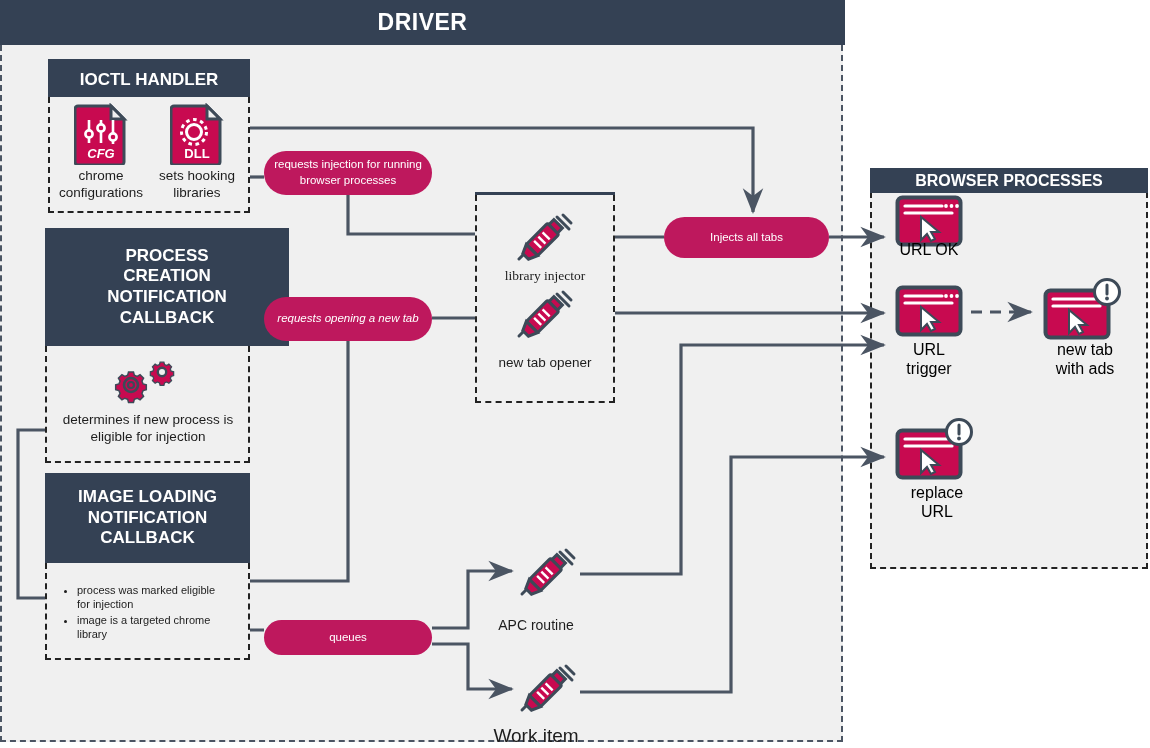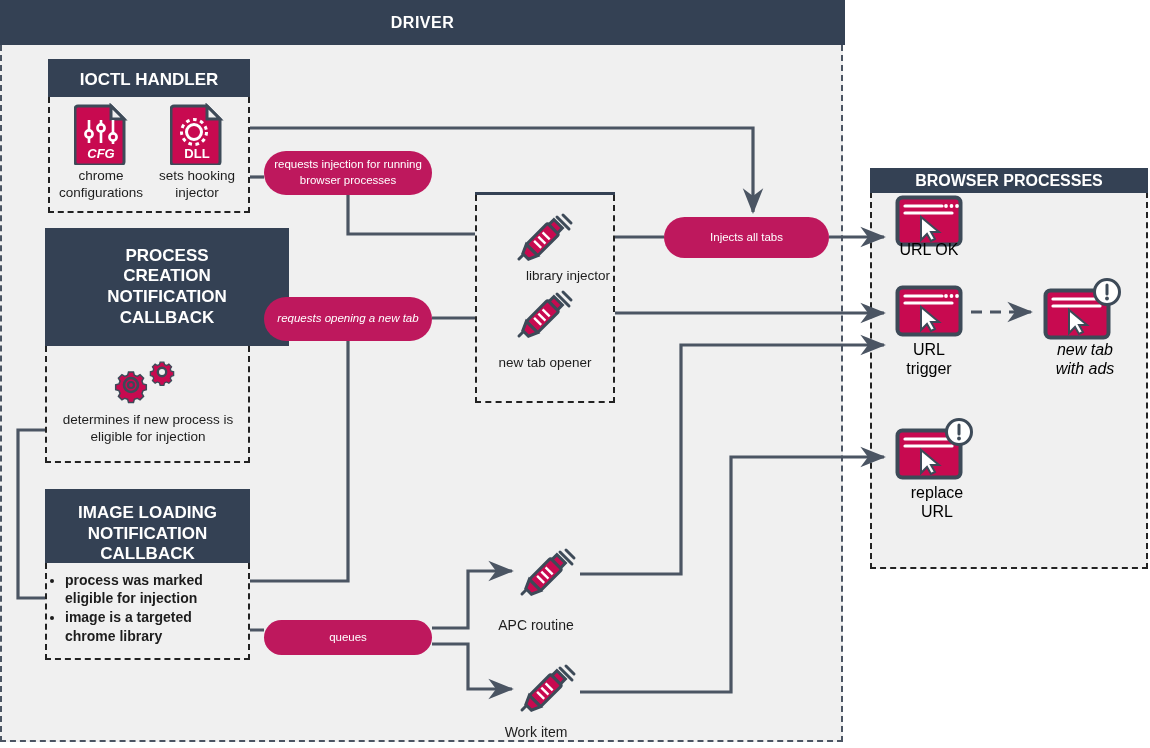--- a/index.html
+++ b/index.html
@@ -2,21 +2,21 @@
 <html><head>
 <meta charset="utf-8">
 <style>
   html,body{margin:0;padding:0;background:#ffffff;}
   body{width:1150px;height:748px;position:relative;overflow:hidden;
        font-family:"Liberation Sans", sans-serif;color:#333;}
   .abs{position:absolute;}
 
   
   #driver-header{left:0;top:0;width:845px;height:45px;background:#344154;
-      color:#fff;font-weight:bold;font-size:16px;letter-spacing:.5px;
+      color:#fff;font-weight:bold;font-size:23px;letter-spacing:.5px;
       display:flex;align-items:center;justify-content:center;}
   #driver-body{left:0;top:45px;width:843px;height:697px;background:#f0f0f0;
       border:2px dashed #4b5563;border-top:none;box-sizing:border-box;}
 
   #browser-header{left:870px;top:138px;width:278px;height:25px;background:#344154;
       color:#fff;font-weight:bold;font-size:16px;
       display:flex;align-items:center;justify-content:center;margin-top:30px;}
   #browser-body{left:870px;top:172px;width:278px;height:397px;background:#f0f0f0;
       border:2px dashed #222;border-top:none;box-sizing:border-box;}
 
@@ -26,38 +26,38 @@
       line-height:1.22;box-sizing:border-box;}
   .mod-body{background:#f0f0f0;border:2px dashed #222;border-top:none;
       box-sizing:border-box;text-align:center;}
 
   #ioctl-head{left:48px;top:59px;width:202px;height:42px;font-size:17px;}
   #ioctl-body{left:48px;top:97px;width:202px;height:116px;}
 
   #pcnc-head{left:45px;top:228px;width:244px;height:118px;font-size:17px;}
   #pcnc-body{left:45px;top:346px;width:205px;height:117px;}
 
-  #ilnc-head{left:45px;top:473px;width:205px;height:90px;font-size:17px;margin-top:16px;}
+  #ilnc-head{left:45px;top:473px;width:205px;height:90px;font-size:17px;}
   #ilnc-body{left:45px;top:563px;width:205px;height:97px;}
 
   #inj-head{left:475px;top:149px;width:140px;height:62px;font-size:17px;margin-top:43px;}
   #inj-body{left:475px;top:195px;width:140px;height:208px;}
 
   .cap{font-size:13.5px;color:#1d1d1d;line-height:1.25;text-align:center;}
 
   
   .pill{background:#be185d;color:#fff;border-radius:22px;
       display:flex;align-items:center;justify-content:center;text-align:center;
       font-size:11.5px;line-height:1.35;box-sizing:border-box;padding:3px 10px;}
 
   
   #wires{left:0;top:0;width:1150px;height:748px;pointer-events:none;}
   .bicon-label{font-size:16px;color:#000000;text-align:center;line-height:1.2;}
-  .bullets{font-size:14px;color:#1d1d1d;line-height:1.3;text-align:left;
-      margin:4px;padding:4px 6px 0 14px;list-style:disc;font-weight:bold;}
+  .bullets{font-size:11px;color:#1d1d1d;line-height:1.3;text-align:left;
+      margin:16px;padding:4px 6px 0 14px;list-style:disc;}
   .bullets li{margin-bottom:1px;}
 </style>
 </head>
 <body>
 
 <div class="abs" id="driver-body"></div>
 <div class="abs" id="driver-header">DRIVER</div>
 
 <div class="abs" id="browser-body"></div>
 <div class="abs" id="browser-header">BROWSER PROCESSES</div>
@@ -140,21 +140,21 @@
       <g fill="none" stroke="#fff" stroke-width="3">
         <circle cx="0" cy="0" r="7.5"></circle>
         <circle cx="0" cy="0" r="12.5" stroke-dasharray="3.6 3.6"></circle>
       </g>
     </g>
     <text x="27" y="55" text-anchor="middle" fill="#fff" font-size="13" font-weight="bold" font-family="Liberation Sans, sans-serif">DLL</text>
   </svg>
 </div>
 <div class="abs cap" style="left:152px;top:168px;width:90px;">
   <span>sets hooking</span><br>
-  <span>injector</span>
+  <span>libraries</span>
 </div>
 
 <div class="abs mod-head" id="pcnc-head">
   <span>PROCESS</span>
   <span>CREATION</span>
   <span>NOTIFICATION</span>
   <span>CALLBACK</span>
 </div>
 <div class="abs mod-body" id="pcnc-body"></div>
 <div class="abs" style="left:100px;top:353px;width:96px;height:54px;">
@@ -206,21 +206,21 @@
       <path d="M14,18 l-9,4 v8 l9,4 z" fill="#C80A50" stroke="#3d4a58" stroke-width="3"></path>
       <g stroke="#fff" stroke-width="2.4">
         <line x1="22" y1="21" x2="22" y2="31"></line>
         <line x1="28" y1="21" x2="28" y2="31"></line>
         <line x1="34" y1="21" x2="34" y2="31"></line>
       </g>
       <rect x="44" y="20" width="7" height="12" fill="#C80A50" stroke="#3d4a58" stroke-width="3"></rect>
     </g>
   </svg>
 </div>
-<div class="abs cap" style="left:508px;top:268px;width:120px;">library injector</div>
+<div class="abs cap" style="left:485px;top:268px;width:120px;font-family:Liberation Serif, serif;">library injector</div>
 
 <div class="abs" style="left:513px;top:289px;width:62px;height:52px;">
   <svg viewBox="0 0 62 52" width="62" height="52">
     <g stroke="#3d4a58" stroke-width="3" stroke-linecap="round" fill="none">
       <line x1="6" y1="47" x2="16" y2="37"></line>
       <line x1="44" y1="5" x2="56" y2="17"></line>
       <line x1="50" y1="3" x2="58" y2="11"></line>
     </g>
     <g transform="rotate(-45 31 26)">
       <rect x="14" y="18" width="30" height="16" rx="2" fill="#C80A50" stroke="#3d4a58" stroke-width="3"></rect>
@@ -269,21 +269,21 @@
       <path d="M14,18 l-9,4 v8 l9,4 z" fill="#C80A50" stroke="#3d4a58" stroke-width="3"></path>
       <g stroke="#fff" stroke-width="2.4">
         <line x1="22" y1="21" x2="22" y2="31"></line>
         <line x1="28" y1="21" x2="28" y2="31"></line>
         <line x1="34" y1="21" x2="34" y2="31"></line>
       </g>
       <rect x="44" y="20" width="7" height="12" fill="#C80A50" stroke="#3d4a58" stroke-width="3"></rect>
     </g>
   </svg>
 </div>
-<div class="abs cap" style="left:476px;top:724px;width:120px;font-size:14px;">Work item</div>
+<div class="abs cap" style="left:476px;top:724px;width:120px;font-size:19px;">Work item</div>
 
 <div class="abs pill" style="left:264px;top:151px;width:168px;height:44px;">requests injection for running browser processes</div>
 <div class="abs pill" style="left:264px;top:297px;width:168px;height:44px;font-style:italic;">requests opening a new tab</div>
 <div class="abs pill" style="left:664px;top:217px;width:165px;height:41px;">Injects all tabs</div>
 <div class="abs pill" style="left:264px;top:620px;width:168px;height:35px;">queues</div>
 
 <div class="abs" style="left:895px;top:195px;width:68px;height:52px;">
   <svg viewBox="0 0 68 52" width="68" height="52">
     <rect x="2.5" y="2.5" width="63" height="47" rx="5" fill="#C80A50" stroke="#3d4a58" stroke-width="4"></rect>
     <g stroke="#fff" stroke-width="3.2" stroke-linecap="round">
@@ -328,21 +328,21 @@
       <line x1="10" y1="28" x2="57" y2="28"></line>
     </g>
     <path d="M26,32 L26,55 L32,49 L36,56 L40,54 L36,47 L44,47 Z" fill="#fff" stroke="#3d4a58" stroke-width="2"></path>
     <g>
       <circle cx="64" cy="14" r="12.5" fill="#fff" stroke="#3d4a58" stroke-width="3"></circle>
       <line x1="64" y1="7" x2="64" y2="16" stroke="#3d4a58" stroke-width="3" stroke-linecap="round"></line>
       <circle cx="64" cy="20.5" r="1.9" fill="#3d4a58"></circle>
     </g>
   </svg>
 </div>
-<div class="abs bicon-label" style="left:1030px;top:340px;width:110px;font-style:italic;">
+<div class="abs bicon-label" style="left:1030px;top:340px;width:110px;">
   <span>new tab</span><br>
   <span>with ads</span>
 </div>
 
 <div class="abs" style="left:895px;top:418px;width:84px;height:62px;">
   <svg viewBox="0 0 84 62" width="84" height="62">
     <rect x="2.5" y="12.5" width="63" height="47" rx="5" fill="#C80A50" stroke="#3d4a58" stroke-width="4"></rect>
     <g stroke="#fff" stroke-width="3.2" stroke-linecap="round">
       <line x1="10" y1="21" x2="52" y2="21"></line>
       <line x1="10" y1="28" x2="57" y2="28"></line>

